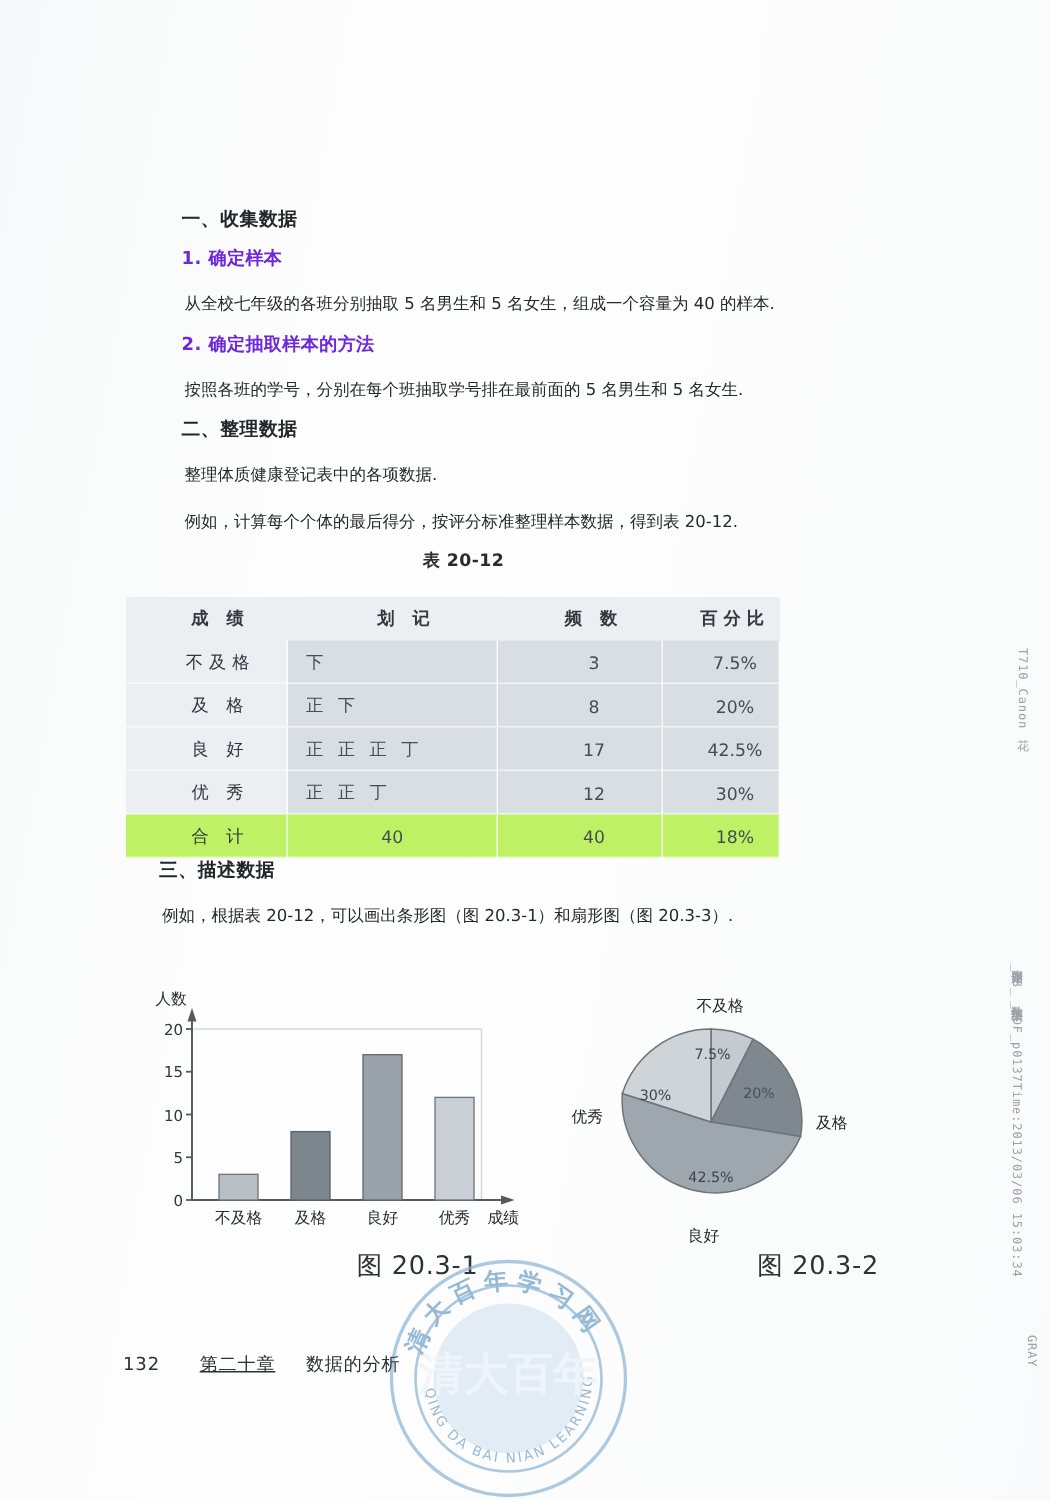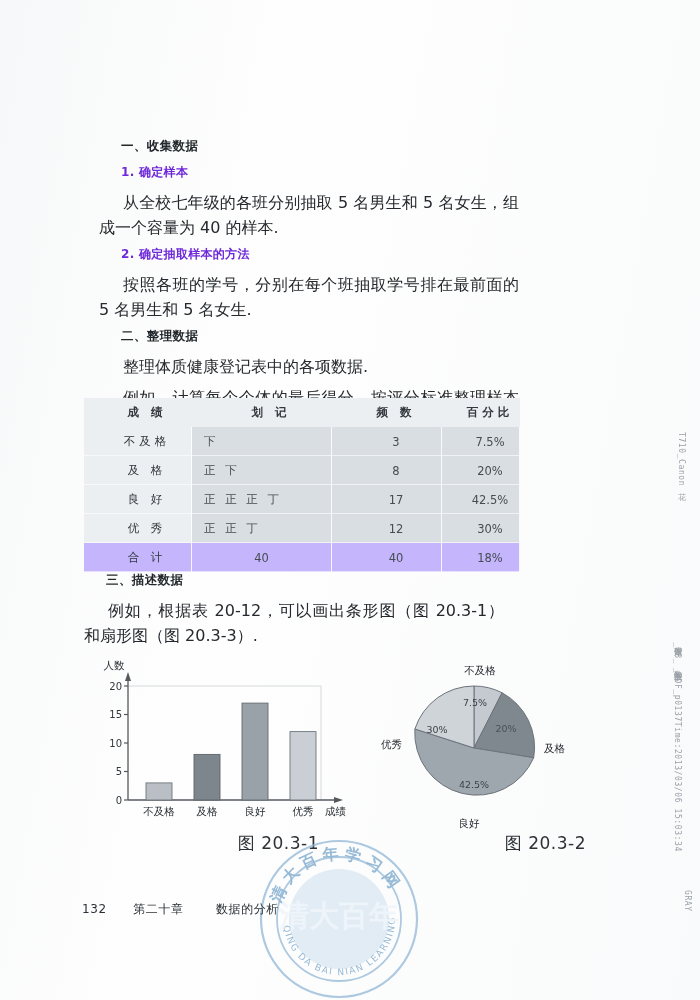--- a/index.html
+++ b/index.html
@@ -36,21 +36,21 @@
     color:#22272b;
   }
   .h-sub{
     font-size:12px;
     font-weight:bold;
     letter-spacing:.3px;
     margin:0 0 9px 22px;
     color:#6d28d9;
   }
   .para{
-    font-size:16px;
+    font-size:11px;
     line-height:25px;
     margin:0 0 6px 0;
     text-align:justify;
     text-justify:inter-ideograph;
     color:#25292d;
   }
   .para.ind{text-indent:24px;}
 
   .tbl-caption{
     text-align:center;
@@ -100,21 +100,21 @@
     text-align:left;
     padding-left:12px;
     letter-spacing:3px;
   }
   table.freq tbody tr.total td.c1{
     text-align:center;
     padding-left:0;
     letter-spacing:0;
   }
   table.freq tbody tr.total td{
-    background:#c4b5fd;
+    background:#bef264;
   }
   table.freq tbody td.c2,table.freq tbody td.c3{letter-spacing:0;}
   table.freq colgroup col.w0{width:108px;}
   table.freq colgroup col.w1{width:140px;}
   table.freq colgroup col.w2{width:110px;}
   table.freq colgroup col.w3{width:78px;}
   
   table.freq tbody td{box-shadow: inset -1px 0 0 rgba(255,255,255,.85), inset 0 -1px 0 rgba(255,255,255,.6);}
 
   .content2{
@@ -141,21 +141,21 @@
 
   
   .footer{
     position:absolute;
     left:82px; bottom:82px;
     font-size:12px;
     letter-spacing:.6px;
     color:#2b3036;
   }
   .footer .pg{margin-right:22px;}
-  .footer .ch{margin-right:28px;}
+  .footer .ch{margin-right:16px;text-decoration:underline;}
 
   
   .vtext{
     position:absolute;
     writing-mode:vertical-rl;
     text-orientation:mixed;
     font-family:"DejaVu Sans Mono","Liberation Mono",monospace;
     font-size:8px;
     letter-spacing:.6px;
     color:#9aa1a8;

